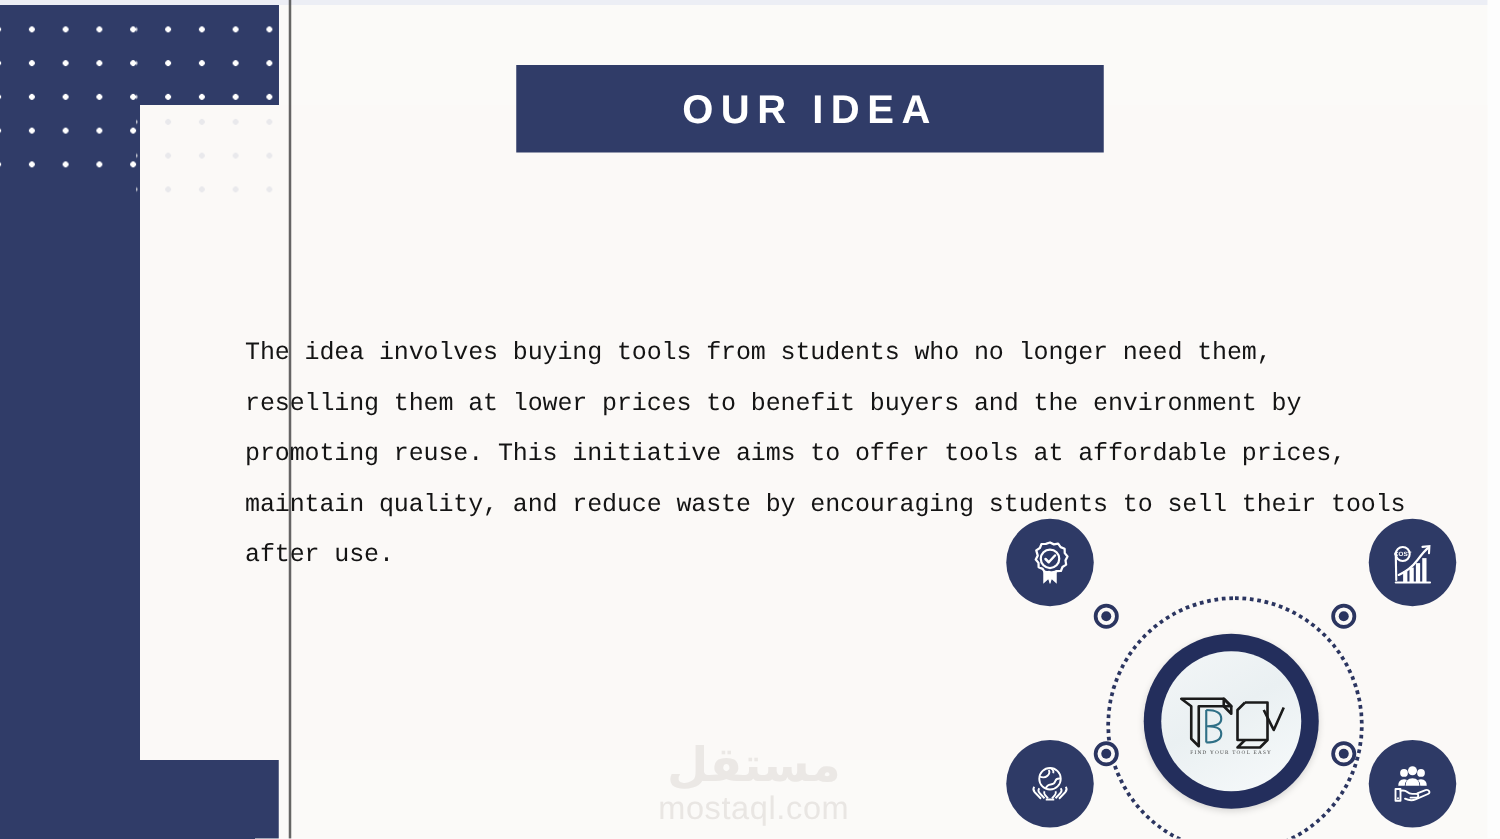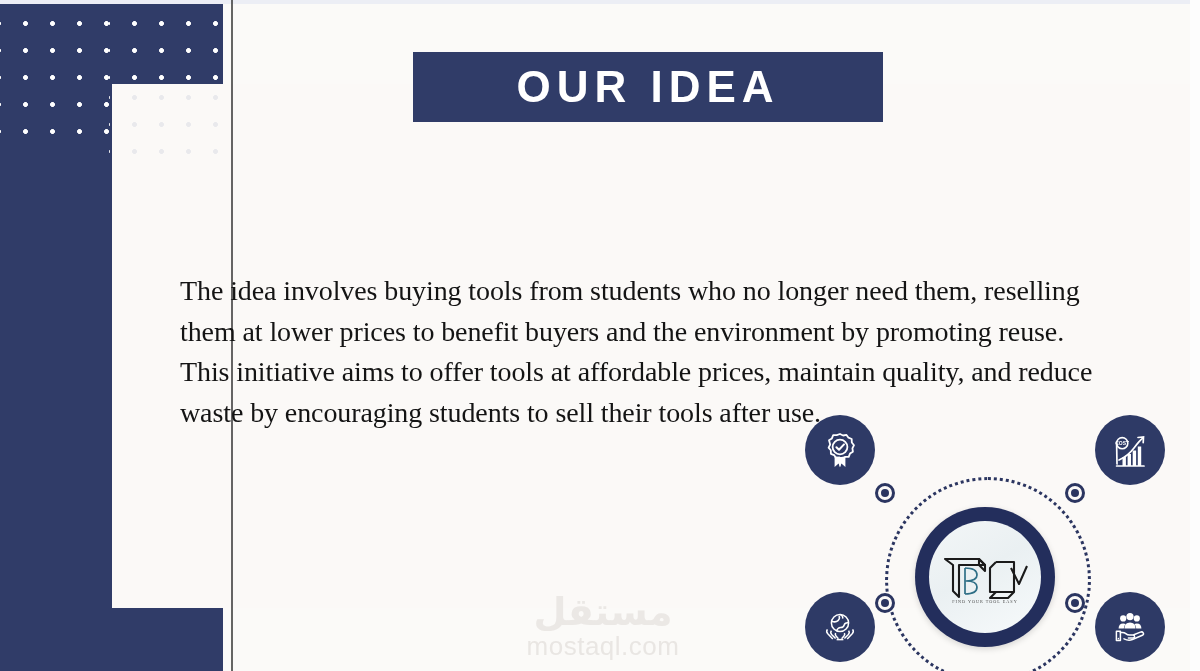--- a/index.html
+++ b/index.html
@@ -101,36 +101,36 @@
     position: absolute;
     left: 413px; top: 52px;
     width: 470px; height: 70px;
     background: #303c68;
     display: flex;
     align-items: center;
     justify-content: center;
   }
   .title-banner .title-text {
     color: #ffffff;
-    font-size: 44px;
+    font-size: 32px;
     font-weight: bold;
     letter-spacing: 6px;
     font-family: "Liberation Sans", sans-serif;
     line-height: 1;
   }
 
   
   .body-copy {
     position: absolute;
-    left: 180px; top: 243px;
+    left: 196px; top: 243px;
     width: 932px;
-    font-size: 28px;
+    font-size: 20px;
     line-height: 40.5px;
     color: #141414;
-    font-family: Liberation Serif, serif;
+    font-family: Liberation Mono, monospace;
     letter-spacing: -0.1px;
   }
 
   
   .watermark {
     position: absolute;
     left: 515px; top: 592px;
     width: 176px;
     text-align: center;
     color: #e9e6e3;

